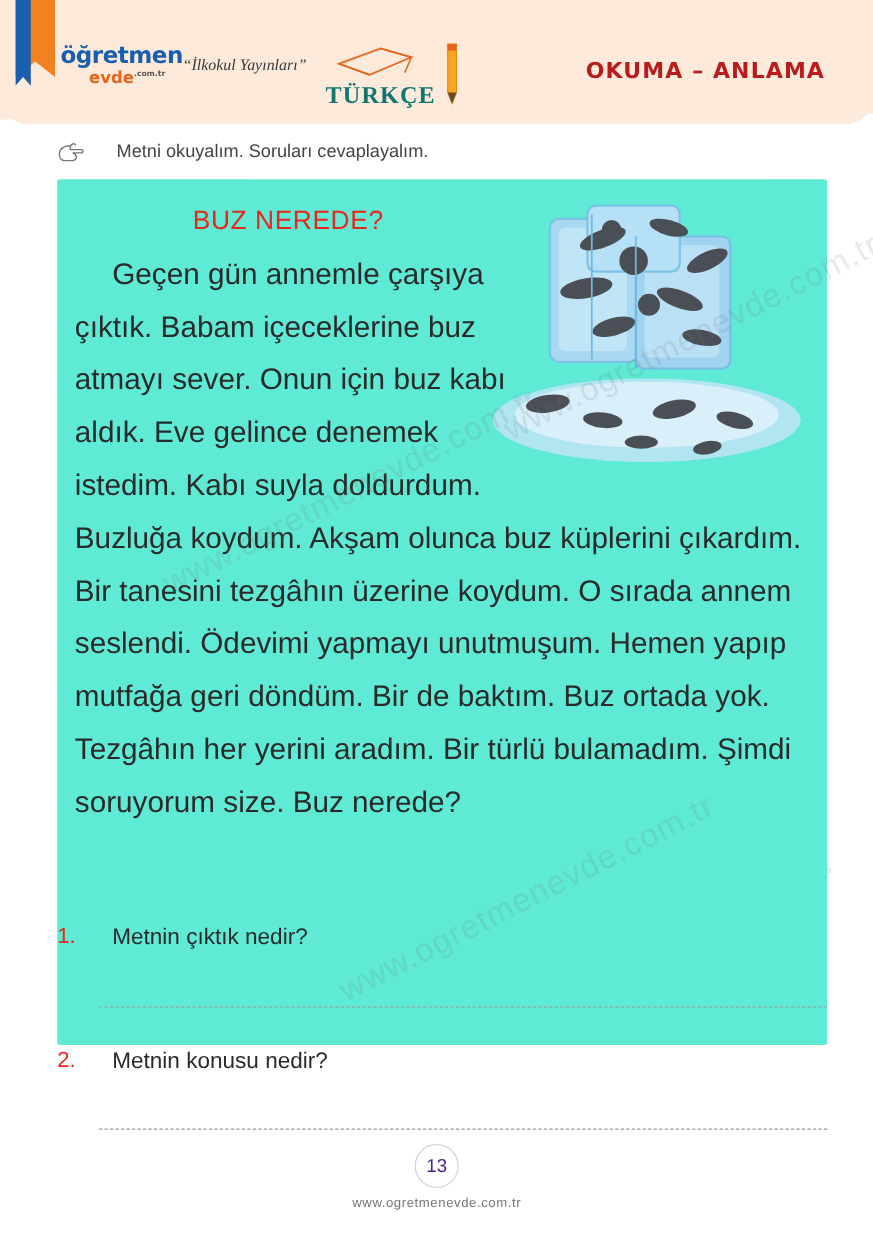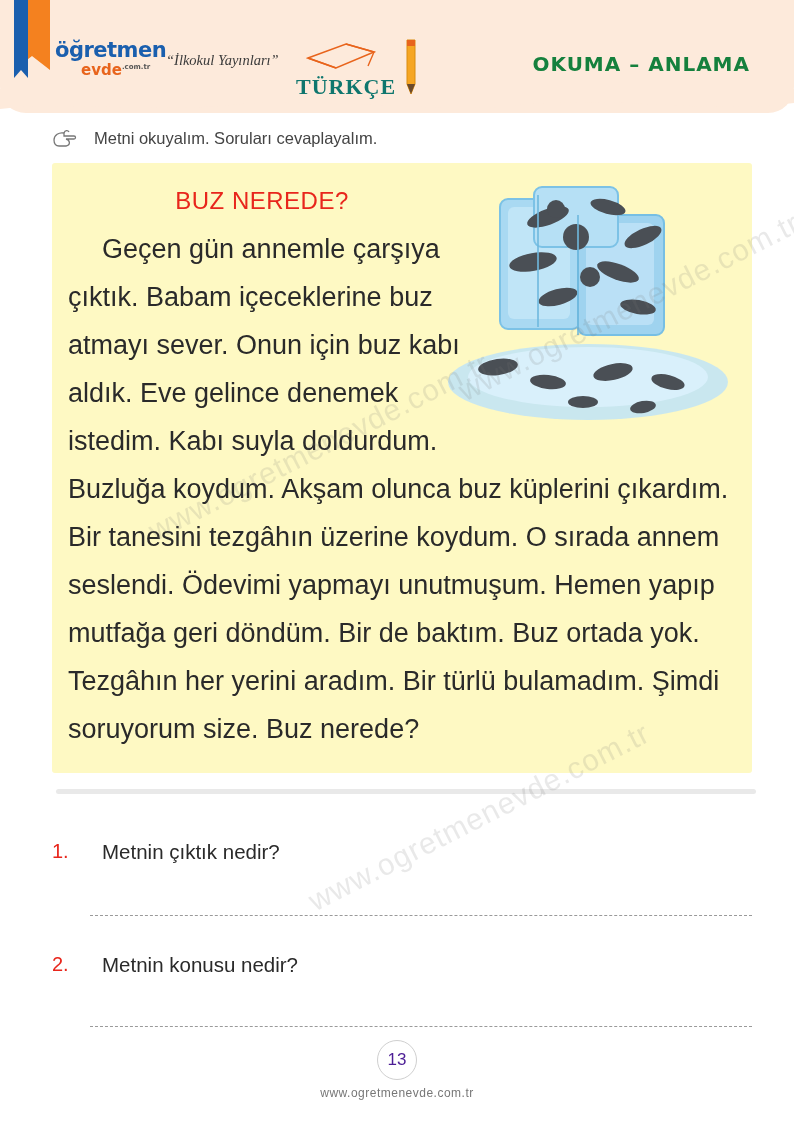--- a/index.html
+++ b/index.html
@@ -87,45 +87,45 @@
     position: absolute;
     left: 398px; top: 38px;
     width: 26px; height: 62px;
   }
   .header-title {
     position: absolute;
     right: 44px; top: 52px;
     font-family: "DejaVu Sans", sans-serif;
     font-size: 20px;
     font-weight: bold;
-    color: #15803d;
+    color: #b91c1c;
     letter-spacing: 1px;
   }
 
   
   .instruction {
     position: absolute;
     left: 52px; top: 128px;
     display: flex;
     align-items: center;
-    gap: 16px;
+    gap: 28px;
   }
   .hand-icon { width: 26px; height: 20px; }
   .instruction-text {
     font-family: "Liberation Sans", sans-serif;
     font-size: 16.5px;
     color: #444;
   }
 
   
   .text-box {
     position: absolute;
     left: 52px; top: 163px;
-    width: 700px; height: 610px;
-    background: #fef9c3;
+    width: 700px; height: 787px;
+    background: #5eead4;
     border-radius: 3px;
     overflow: hidden;
   }
   .text-box-shadow {
     position: absolute;
     left: 56px; top: 789px;
     width: 700px; height: 5px;
     background: #d7d7d7;
     border-radius: 3px;
     opacity: .55;

